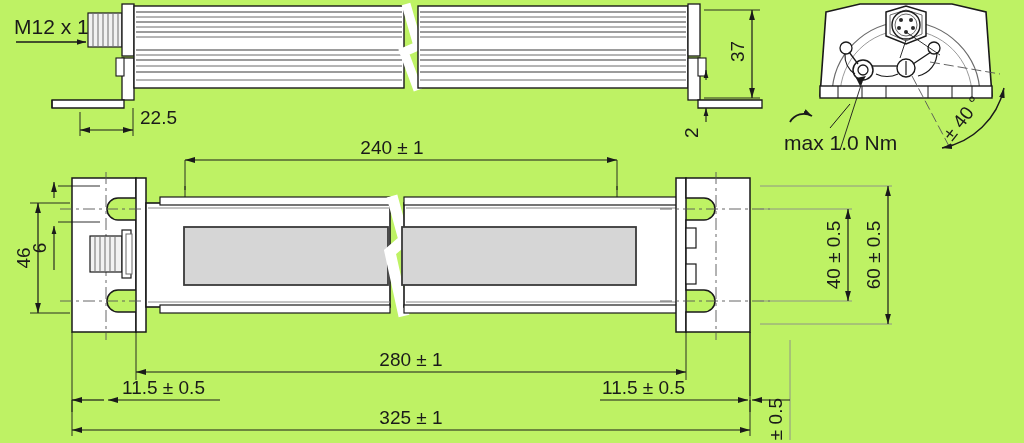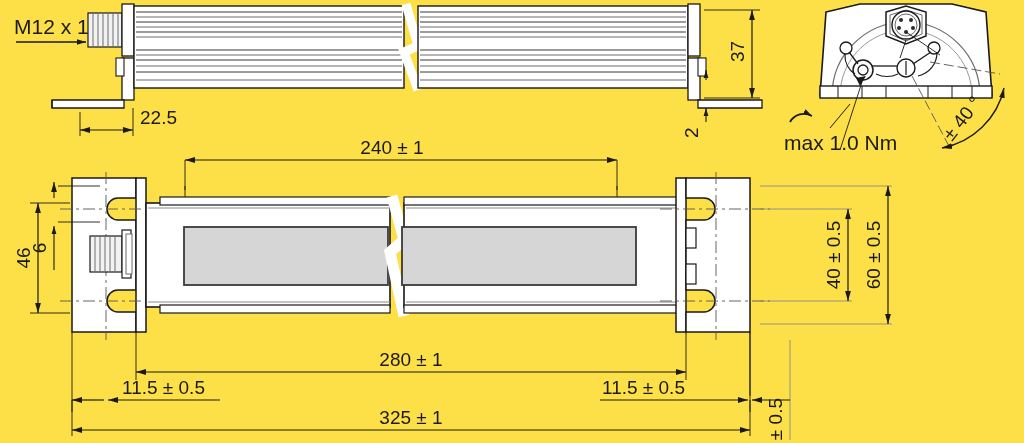--- a/index.html
+++ b/index.html
@@ -6,21 +6,21 @@
   * { box-sizing: border-box; }
   html, body {
     margin: 0; padding: 0;
     background: #ffffff;
     font-family: "Liberation Sans", sans-serif;
   }
   #sheet {
     position: relative;
     width: 1024px;
     height: 443px;
-    background: #fde047;
+    background: #bef264;
     overflow: hidden;
   }
   #sheet svg { display: block; }
   .dimtext {
     font-family: "Liberation Sans", sans-serif;
     font-size: 19px;
     fill: #1a1a1a;
   }
   .label-lg {
     font-family: "Liberation Sans", sans-serif;

